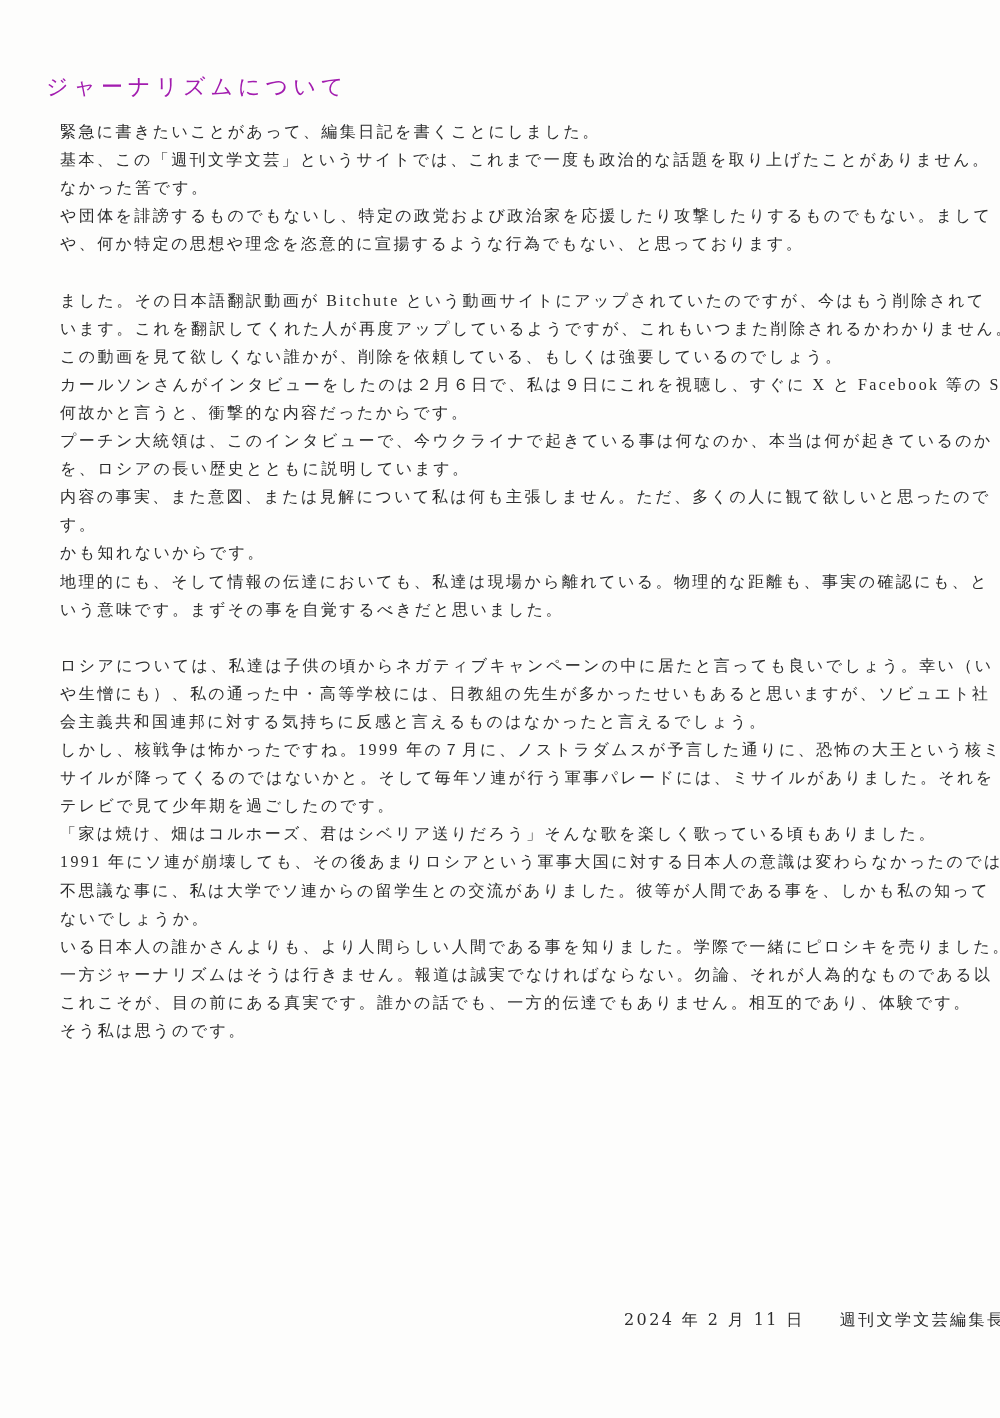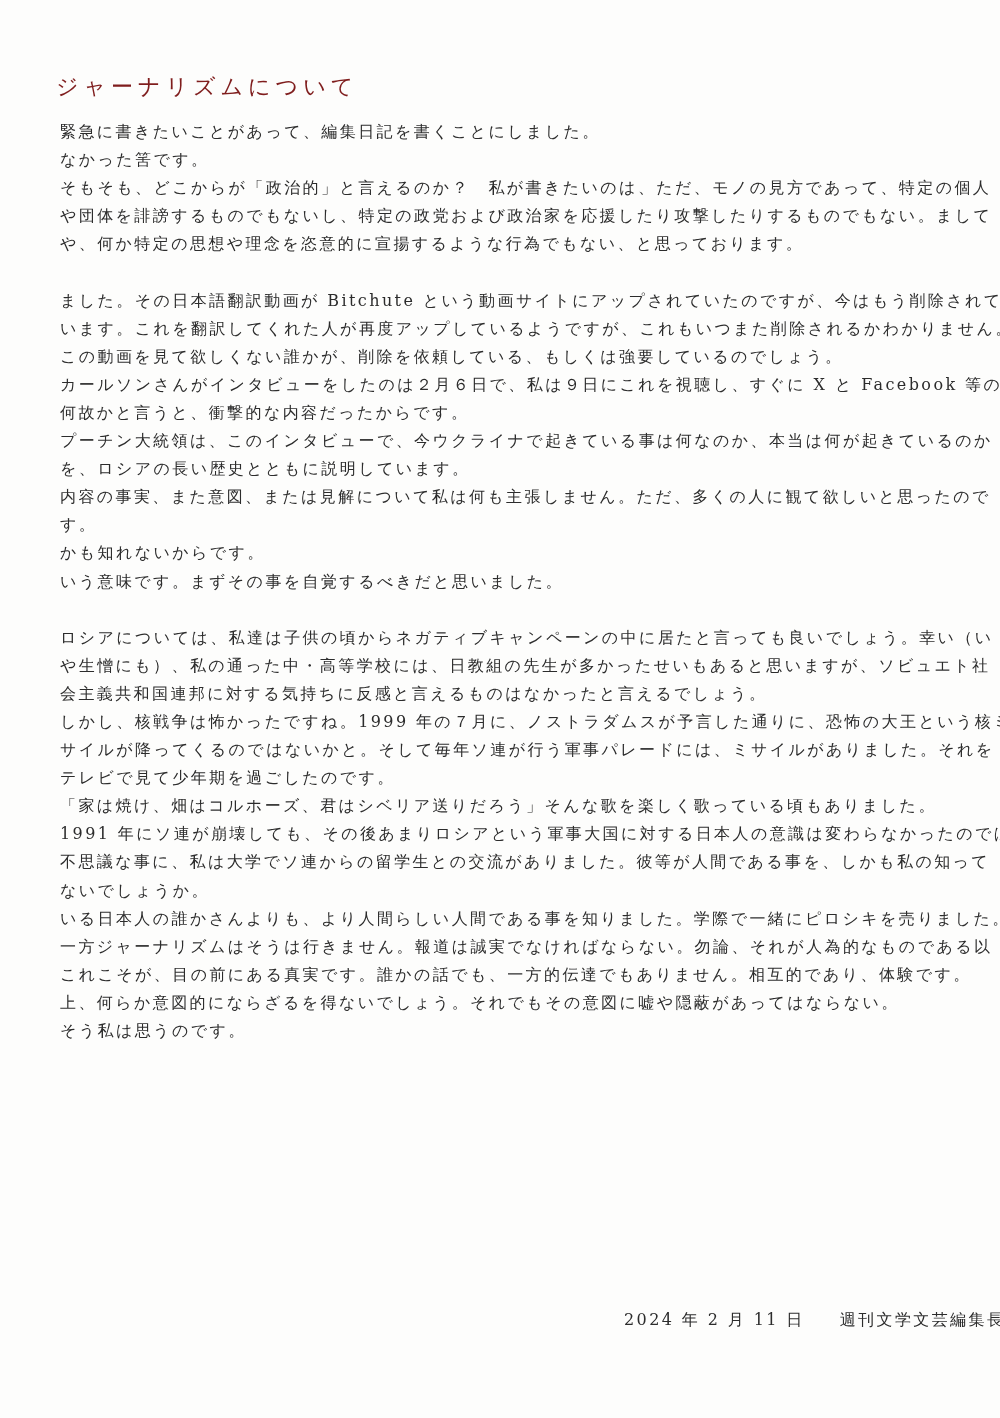--- a/index.html
+++ b/index.html
@@ -6,83 +6,83 @@
   body {
     width: 1000px; height: 1418px;
     background: #fdfdfc;
     position: relative;
     overflow: hidden;
     font-family: "DejaVu Serif", "Liberation Serif", serif;
     color: #2a2a2a;
   }
   .page { position: absolute; left: 0; top: 0; width: 1000px; height: 1418px; }
   .title {
-    position: absolute; left: 56px; top: 72px;
-    font-size: 22px; letter-spacing: 5px; color: #7f1d1d;
+    position: absolute; left: 46px; top: 72px;
+    font-size: 22px; letter-spacing: 5px; color: #a21caf;
     white-space: nowrap;
   }
   .body-text {
     position: absolute; left: 60px; top: 118px; width: 920px;
   }
   .line {
     height: 28.1px; line-height: 28.1px;
     font-size: 16px; letter-spacing: 2.4px;
-    white-space: nowrap; color: #2c2c2c;
+    white-space: nowrap; color: #2c2c2c; font-family: Liberation Serif, serif;
   }
   .gap { height: 28.1px; }
   .signature {
     position: absolute; left: 624px; top: 1310px;
     font-size: 16px; letter-spacing: 2.4px; white-space: nowrap; color: #2c2c2c;
   }
   .signature .sep { display: inline-block; width: 20px; }
 </style>
 </head>
 <body>
 
 <div class="page">
   <div class="title">ジャーナリズムについて</div>
 
   <div class="body-text">
     <div>
       <div class="line">緊急に書きたいことがあって、編集日記を書くことにしました。</div>
+      <div class="line">基本、この「週刊文学文芸」というサイトでは、これまで一度も政治的な話題を取り上げたことがありません。</div>
       <div class="line">なかった筈です。</div>
-      <div class="line">そもそも、どこからが「政治的」と言えるのか？　私が書きたいのは、ただ、モノの見方であって、特定の個人</div>
       <div class="line">や団体を誹謗するものでもないし、特定の政党および政治家を応援したり攻撃したりするものでもない。まして</div>
       <div class="line">や、何か特定の思想や理念を恣意的に宣揚するような行為でもない、と思っております。</div>
     </div>
     <div class="gap"></div>
     <div>
       <div class="line">ました。その日本語翻訳動画が Bitchute という動画サイトにアップされていたのですが、今はもう削除されて</div>
       <div class="line">います。これを翻訳してくれた人が再度アップしているようですが、これもいつまた削除されるかわかりません。</div>
       <div class="line">この動画を見て欲しくない誰かが、削除を依頼している、もしくは強要しているのでしょう。</div>
       <div class="line">カールソンさんがインタビューをしたのは２月６日で、私は９日にこれを視聴し、すぐに X と Facebook 等の SNS</div>
       <div class="line">何故かと言うと、衝撃的な内容だったからです。</div>
       <div class="line">プーチン大統領は、このインタビューで、今ウクライナで起きている事は何なのか、本当は何が起きているのか</div>
       <div class="line">を、ロシアの長い歴史とともに説明しています。</div>
       <div class="line">内容の事実、また意図、または見解について私は何も主張しません。ただ、多くの人に観て欲しいと思ったので</div>
       <div class="line">す。</div>
       <div class="line">かも知れないからです。</div>
+      <div class="line">地理的にも、そして情報の伝達においても、私達は現場から離れている。物理的な距離も、事実の確認にも、と</div>
       <div class="line">いう意味です。まずその事を自覚するべきだと思いました。</div>
     </div>
     <div class="gap"></div>
     <div>
       <div class="line">ロシアについては、私達は子供の頃からネガティブキャンペーンの中に居たと言っても良いでしょう。幸い（い</div>
       <div class="line">や生憎にも）、私の通った中・高等学校には、日教組の先生が多かったせいもあると思いますが、ソビュエト社</div>
       <div class="line">会主義共和国連邦に対する気持ちに反感と言えるものはなかったと言えるでしょう。</div>
       <div class="line">しかし、核戦争は怖かったですね。1999 年の７月に、ノストラダムスが予言した通りに、恐怖の大王という核ミ</div>
       <div class="line">サイルが降ってくるのではないかと。そして毎年ソ連が行う軍事パレードには、ミサイルがありました。それを</div>
       <div class="line">テレビで見て少年期を過ごしたのです。</div>
       <div class="line">「家は焼け、畑はコルホーズ、君はシベリア送りだろう」そんな歌を楽しく歌っている頃もありました。</div>
       <div class="line">1991 年にソ連が崩壊しても、その後あまりロシアという軍事大国に対する日本人の意識は変わらなかったのでは</div>
       <div class="line">不思議な事に、私は大学でソ連からの留学生との交流がありました。彼等が人間である事を、しかも私の知って</div>
       <div class="line">ないでしょうか。</div>
       <div class="line">いる日本人の誰かさんよりも、より人間らしい人間である事を知りました。学際で一緒にピロシキを売りました。</div>
       <div class="line">一方ジャーナリズムはそうは行きません。報道は誠実でなければならない。勿論、それが人為的なものである以</div>
       <div class="line">これこそが、目の前にある真実です。誰かの話でも、一方的伝達でもありません。相互的であり、体験です。</div>
-      <div class="line">上、何らか意図的にならざるを得ないでしょう。それでもその意図に嘘や隠蔽があってはならない。</div>
       <div class="line">そう私は思うのです。</div>
     </div>
   </div>
 
   <div class="signature">
     <span>2024 年 2 月 11 日</span>
     <span class="sep"></span>
     <span>週刊文学文芸編集長</span>
   </div>
 </div>

